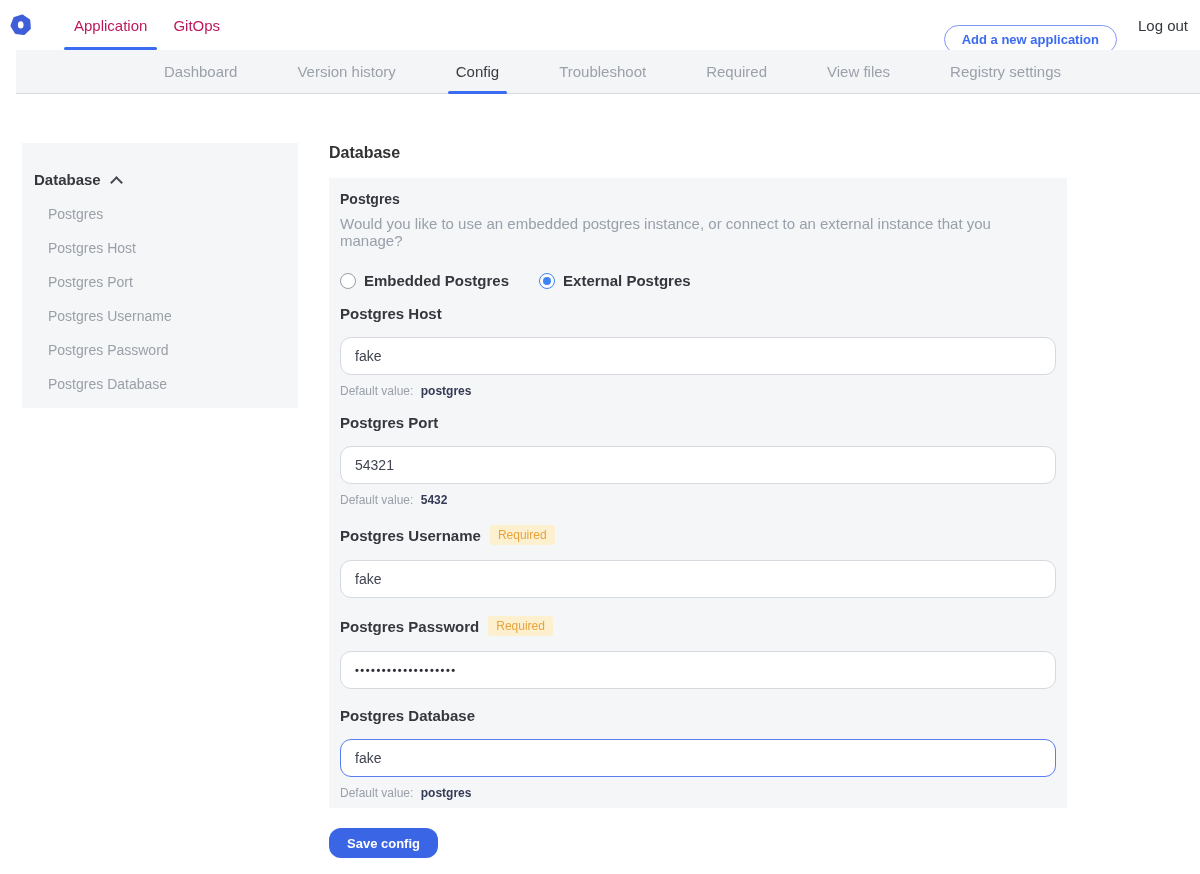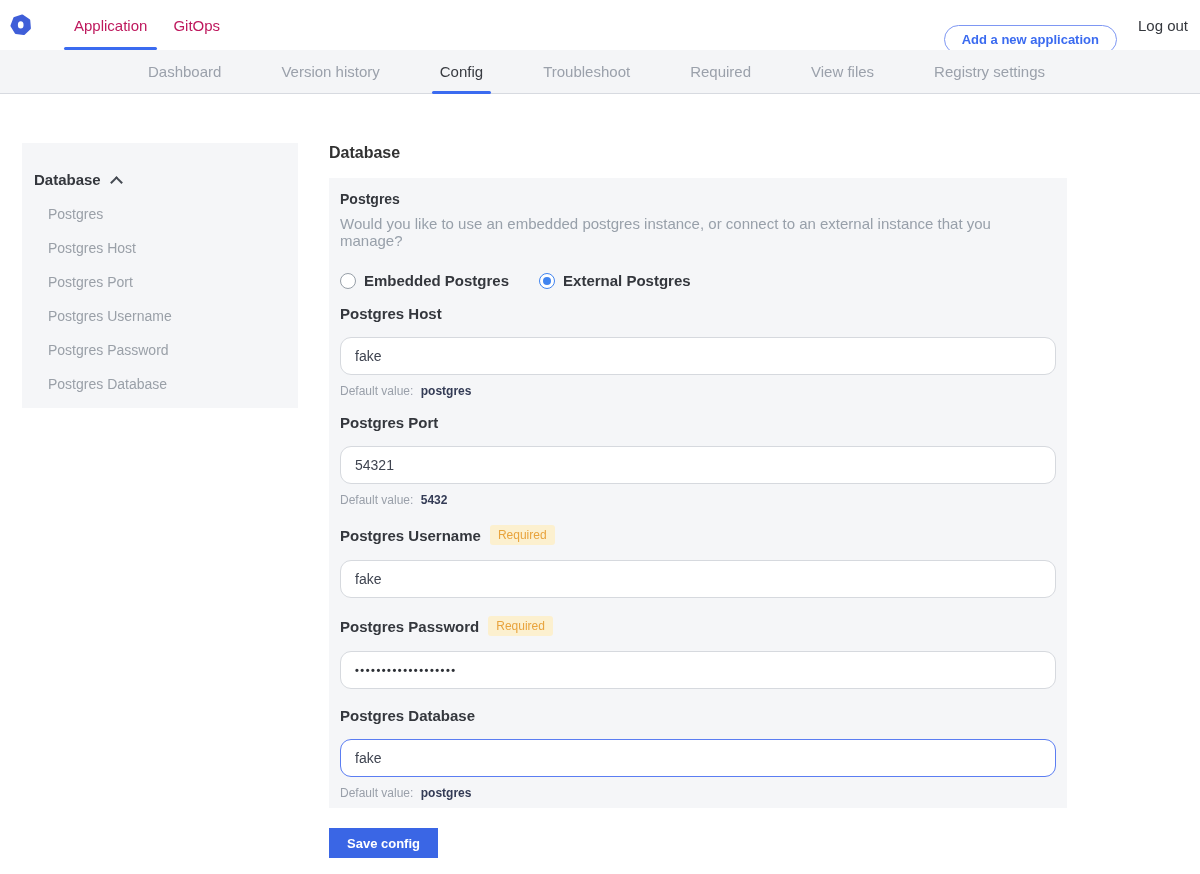--- a/index.html
+++ b/index.html
@@ -61,21 +61,21 @@
     font-weight: bold;
     cursor: pointer;
     white-space: nowrap;
     margin-top: 29px;
   }
   .logout { margin-left: 21px; font-size: 15px; color: #34373d; cursor: pointer; white-space: nowrap; }
 
   
   .subnav {
     position: absolute;
-    top: 50px; left: 0; right: 0;
+    top: 50px; left: 16px; right: 0;
     height: 44px;
     background: #f4f5f7;
     border-bottom: 1px solid #d7dae0;
     display: flex;
     align-items: center;
     padding-left: 148px;
   }
   .subnav-item {
     position: relative;
     display: flex;
@@ -203,21 +203,21 @@
   .helper-row { margin-top: 9px; font-size: 12px; }
   .helper-label { color: #9aa0aa; }
   .helper-value { margin-left: 4px; color: #333b55; font-weight: bold; }
 
   .save-btn {
     position: absolute;
     left: 329px; top: 828px;
     height: 30px;
     padding: 0 18px;
     border: none;
-    border-radius: 0;
+    border-radius: 12px;
     background: #3a66e5;
     color: #ffffff;
     font-family: inherit;
     font-size: 13px;
     font-weight: bold;
     cursor: pointer;
   }
 </style>
 </head>
 <body>

